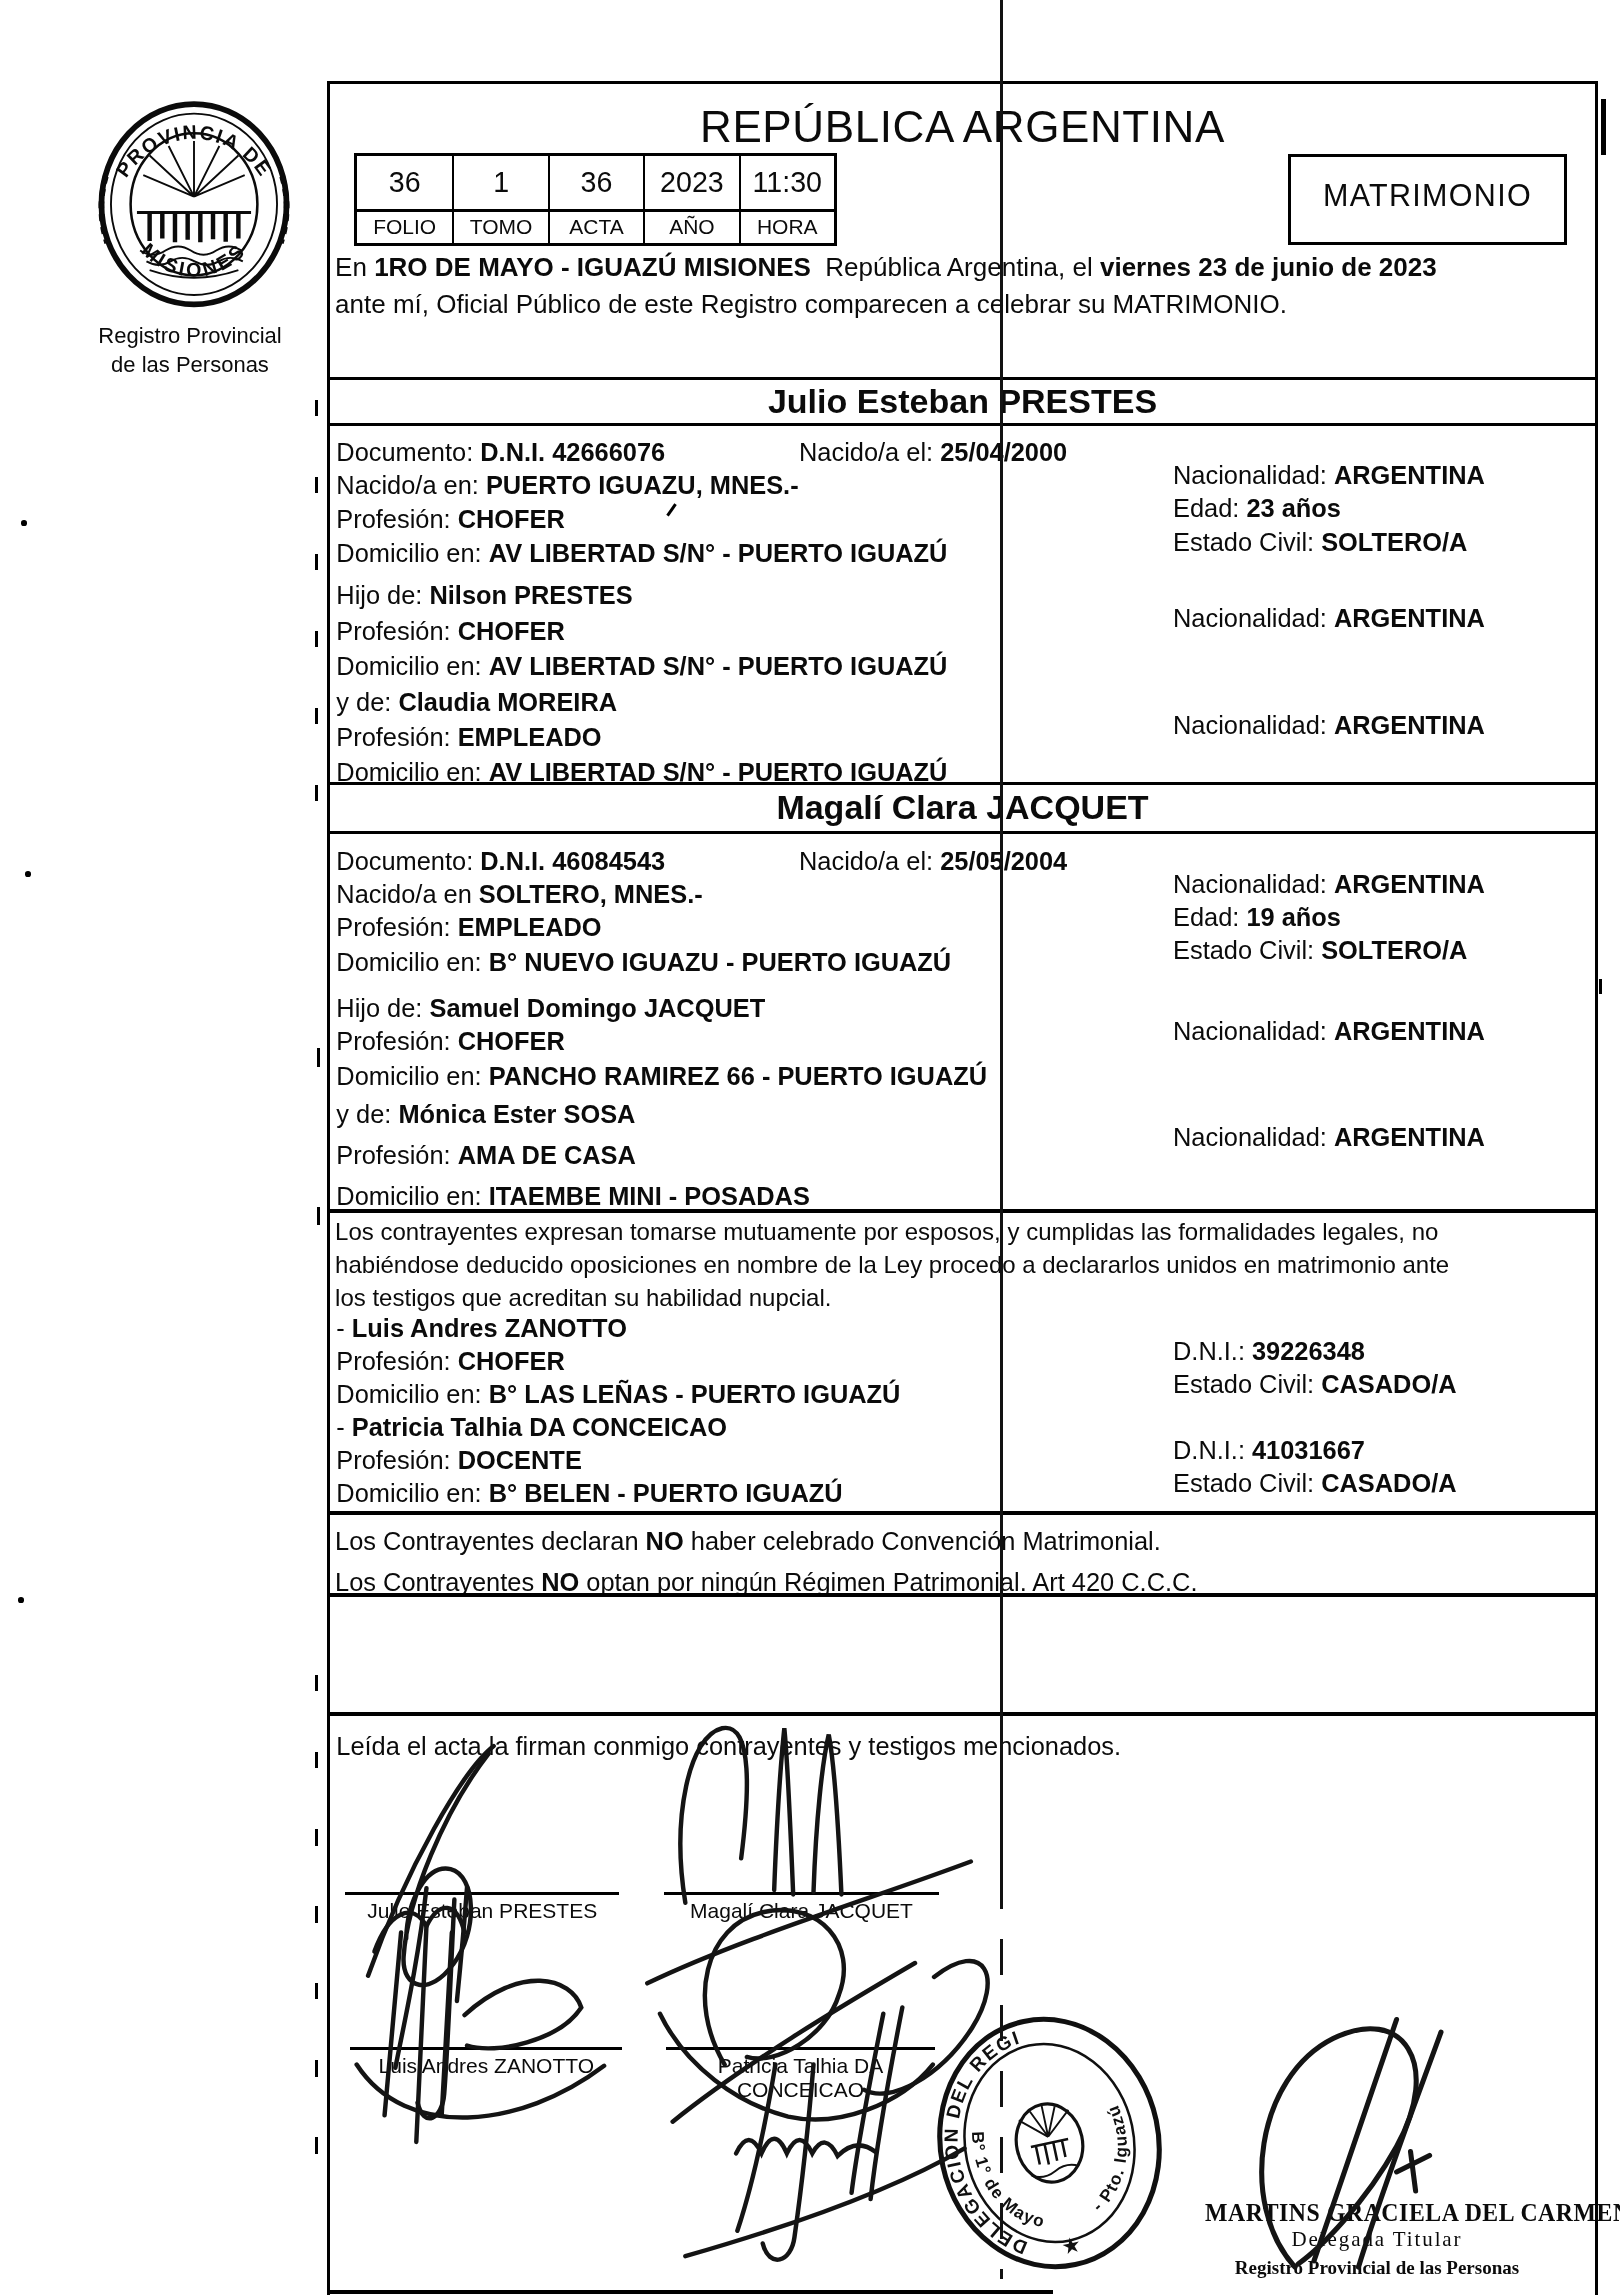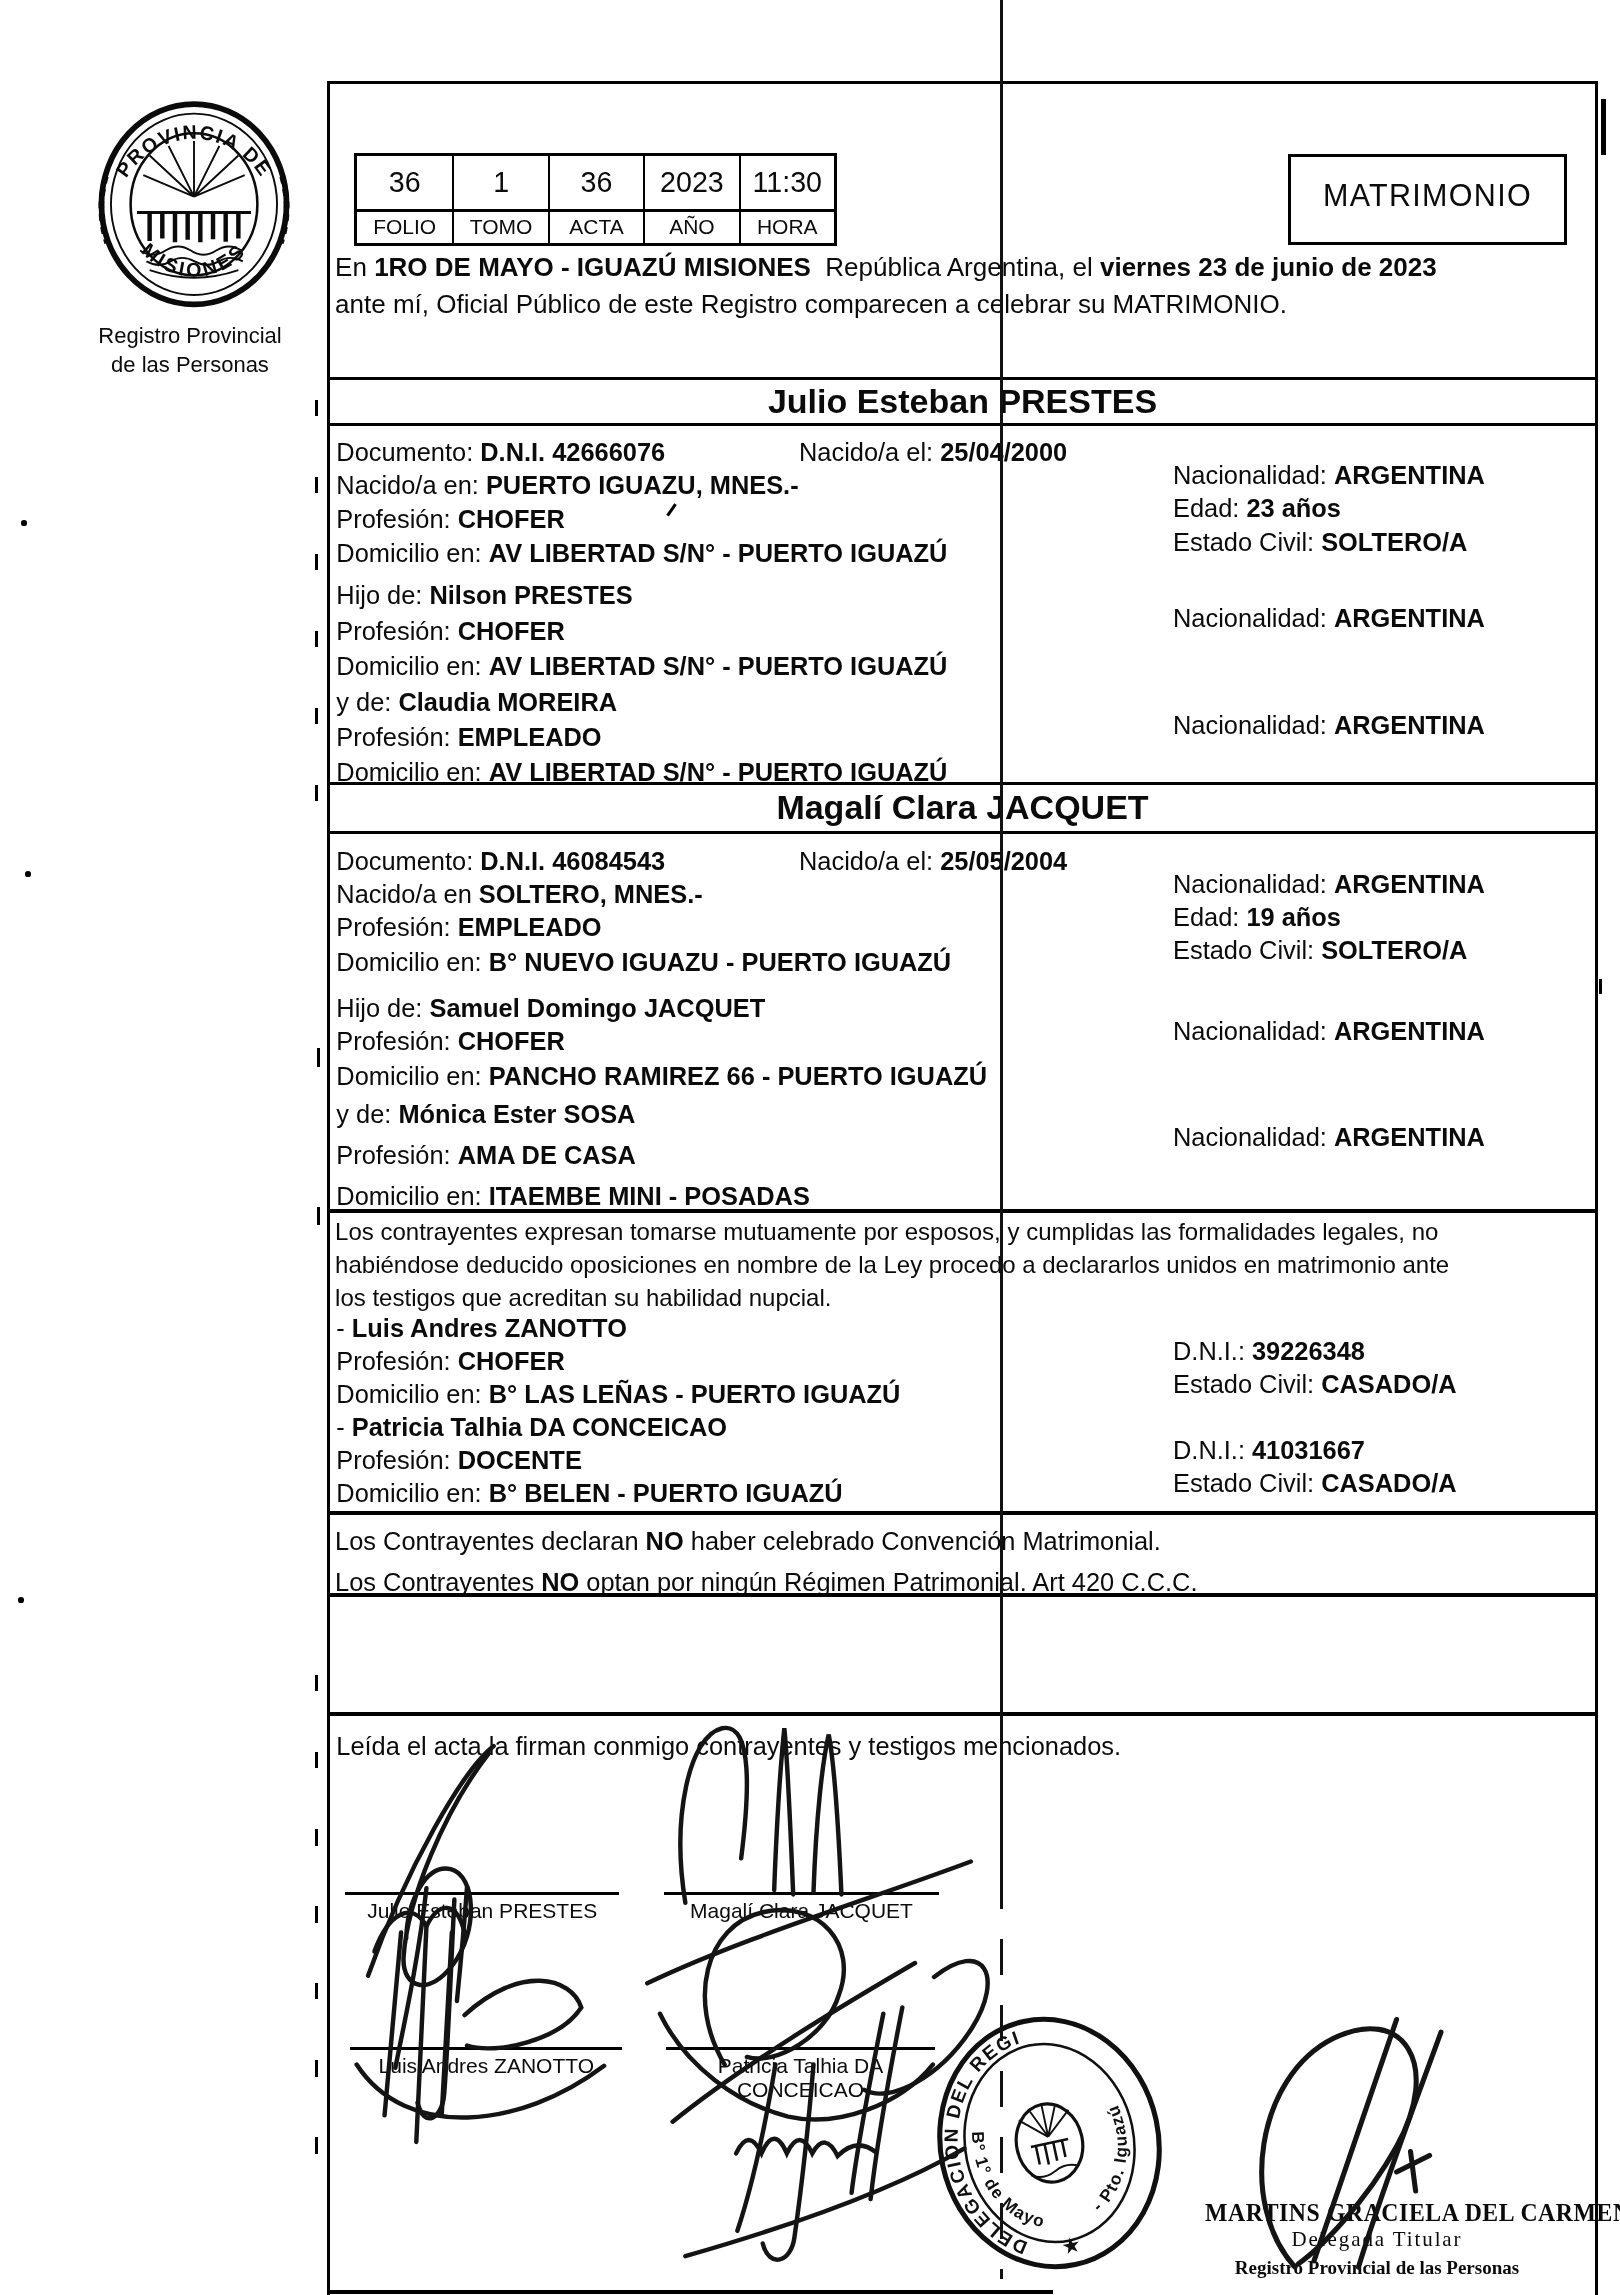--- a/index.html
+++ b/index.html
@@ -95,20 +95,21 @@
   <div class="abs tick" style="left:317px;top:1207px;width:3.2px;height:18px;"></div>
   <div class="abs dot" style="left:21px;top:520px;"></div>
   <div class="abs dot" style="left:18px;top:1597px;"></div>
   <div class="abs dot" style="left:25.4px;top:871px;"></div>
   <div class="abs tick" style="left:1601px;top:99px;width:5.1px;height:56px;"></div>
   <div class="abs tick" style="left:1599px;top:979px;width:3.2px;height:15.2px;"></div>
   <div class="abs tick" style="left:670px;top:503px;width:3.2px;height:14px;transform:rotate(35deg);"></div>
 
   <div class="abs doc-box">
 
+    <div class="abs title">REPÚBLICA ARGENTINA</div>
 
     <div class="abs htable">
       <div class="c first v">36</div>
       <div class="c v">1</div>
       <div class="c v">36</div>
       <div class="c v">2023</div>
       <div class="c v">11:30</div>
       <div class="c first l">FOLIO</div>
       <div class="c l">TOMO</div>
       <div class="c l">ACTA</div>

